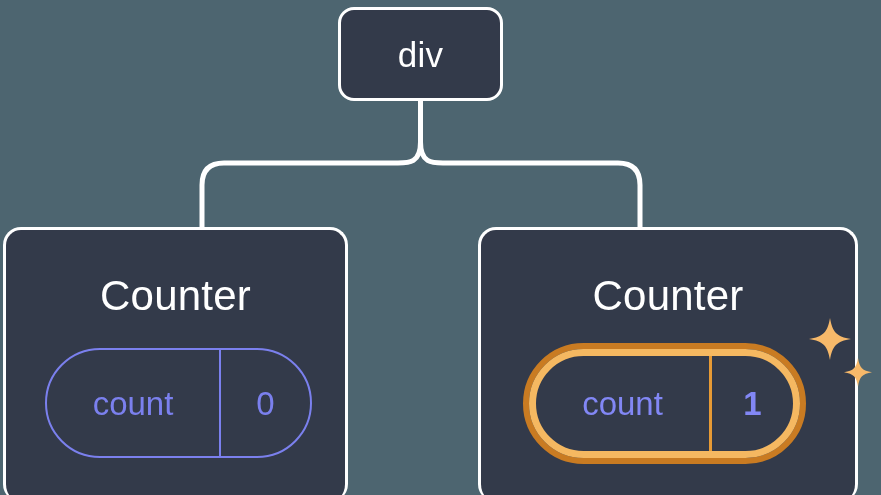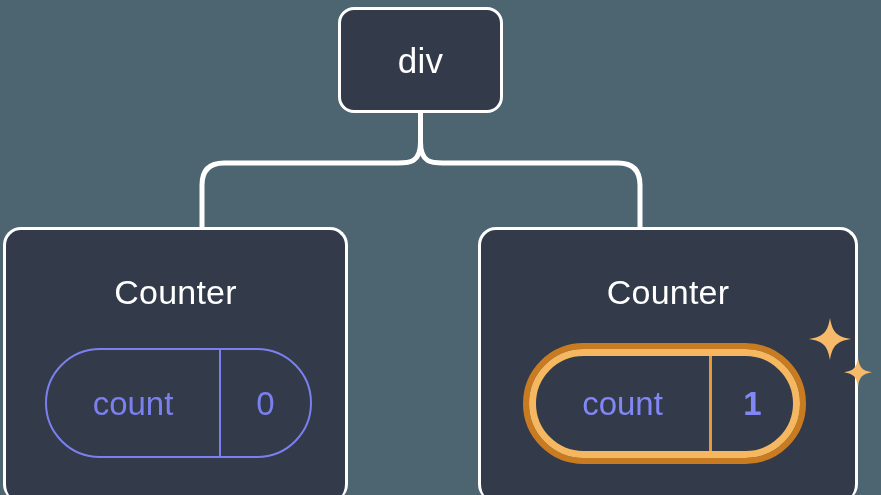--- a/index.html
+++ b/index.html
@@ -38,21 +38,21 @@
     background: #333a4a;
     border: 3px solid #ffffff;
     border-radius: 16px;
     box-sizing: border-box;
   }
 
   #node-div {
     left: 338px;
     top: 7px;
     width: 165px;
-    height: 106px;
+    height: 94px;
     display: flex;
     align-items: center;
     justify-content: center;
   }
   .node-title-div {
     color: #ffffff;
     font-size: 35px;
     letter-spacing: 0.3px;
     line-height: 1;
   }
@@ -82,21 +82,21 @@
     height: 275px;
   }
 
   .card-title {
     position: absolute;
     left: 0;
     right: 0;
     top: 45px;
     text-align: center;
     color: #ffffff;
-    font-size: 34px;
+    font-size: 42px;
     line-height: 1;
     letter-spacing: 0.2px;
   }
 
   
   .pill-plain {
     position: absolute;
     left: 39px;
     top: 118px;
     width: 267px;

